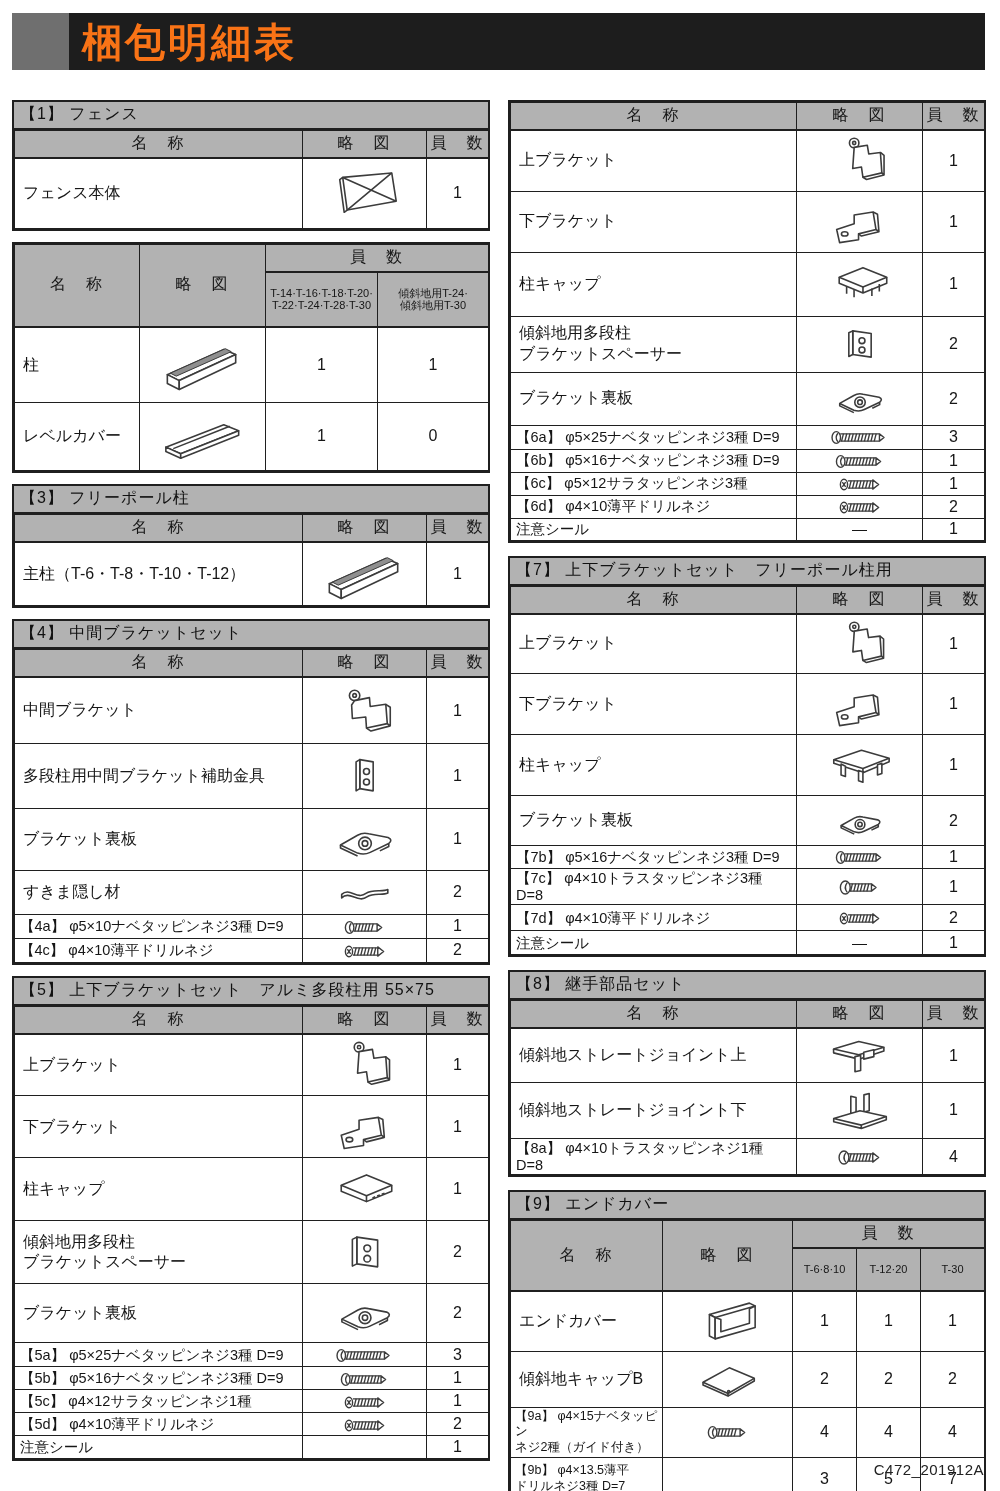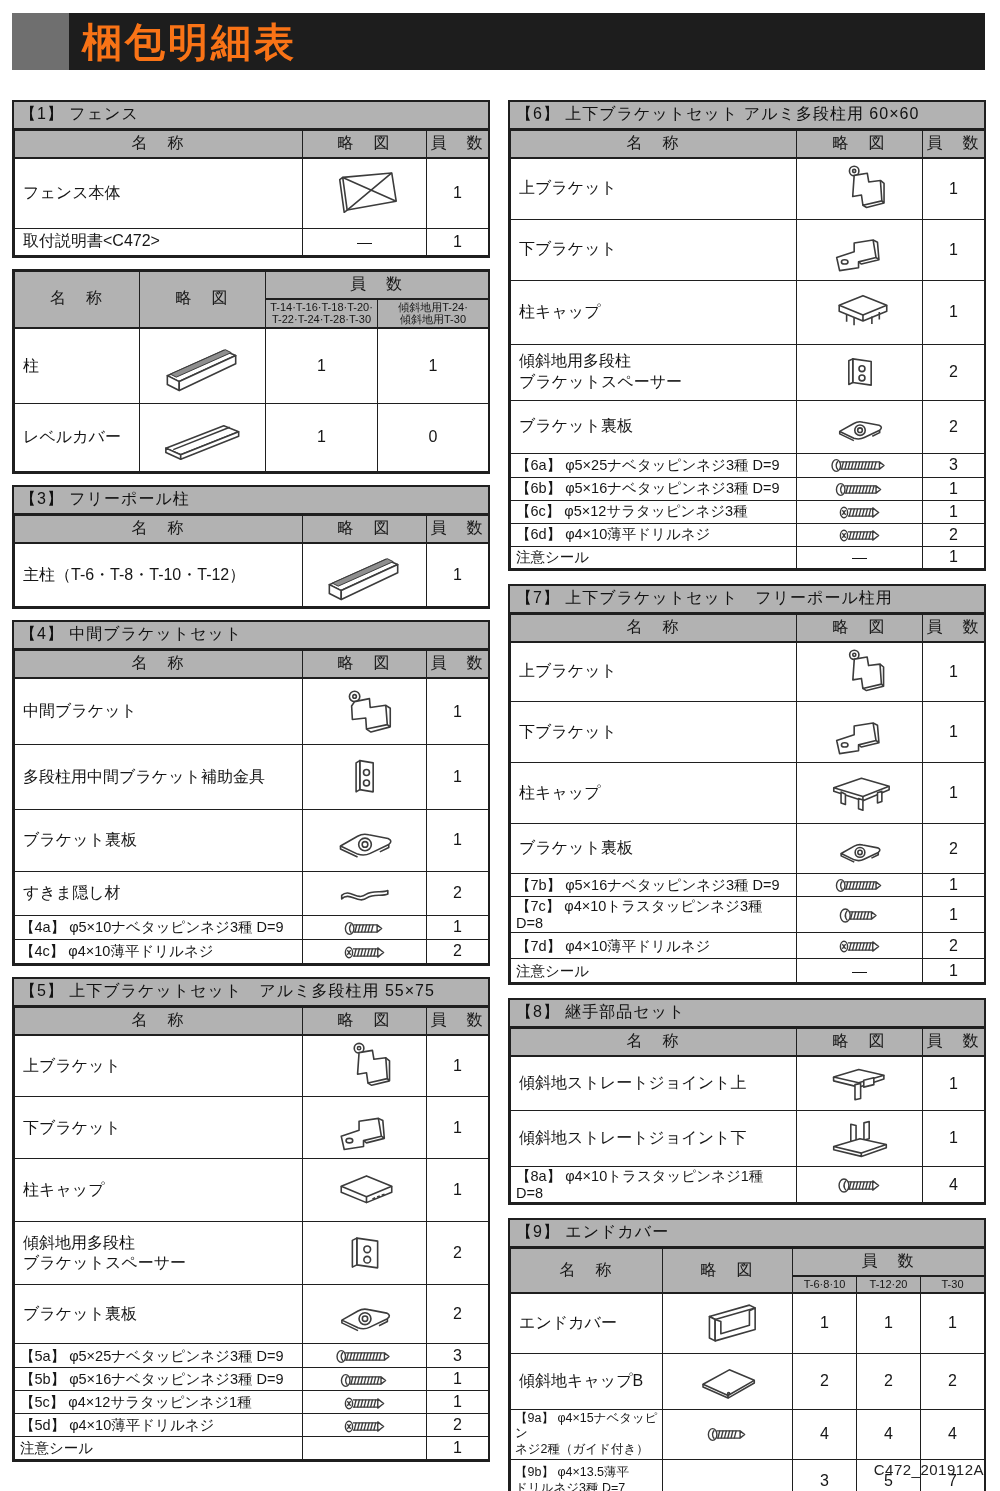--- a/index.html
+++ b/index.html
@@ -17,21 +17,21 @@
   #col-right{left:508px;}
   #col-left .tbl{margin-bottom:11px;}
   #col-right .tbl{margin-bottom:13px;}
 
   .tbl{border:2px solid #1f1f1f;background:#fff;}
   .tbl-title{background:#b2b2b2;border-bottom:2px solid #1f1f1f;font-size:16px;padding:2px 6px 3px;color:#111;letter-spacing:1px;}
   table{border-collapse:collapse;table-layout:fixed;}
   th,td{border:1px solid #1f1f1f;}
   thead th{background:#b2b2b2;font-weight:normal;font-size:16px;padding:2px 0 3px;border-bottom-width:2px;letter-spacing:2px;}
   thead tr.subrow th{border-top-width:1px;}
-  th.sub{font-size:11px;line-height:1.18;letter-spacing:0;padding:1px 0;font-weight:normal;}
+  th.sub{font-size:11px;line-height:1.18;letter-spacing:0;padding:14px 0;font-weight:normal;}
   td.name{font-size:16px;padding:2px 8px;white-space:pre-line;line-height:1.3;vertical-align:middle;}
   tr.small td.name{font-size:14.5px;padding:1px 5px;line-height:1.15;}
   tr.xs td.name{font-size:12.5px;padding:1px 4px;line-height:1.25;}
   td.sk{text-align:center;vertical-align:middle;padding:1px 0;}
   td.qty{text-align:center;vertical-align:middle;font-size:16px;padding:0;}
   .sk-part{display:block;margin:0 auto;}
   .sk-screw{display:inline-block;vertical-align:middle;}
   .dash{font-size:15px;}
   line,path,ellipse,circle,rect{vector-effect:non-scaling-stroke;}
 
@@ -66,25 +66,20 @@
               </tr>
             </thead>
             <tbody>
               <tr style="height: 70px;">
                 <td class="name">フェンス本体</td>
                 <td class="sk">
                   <svg class="sk-part" width="110" height="52">
                     <use href="#fence-panel"></use>
                   </svg>
                 </td>
-                <td class="qty">1</td>
-              </tr>
-              <tr style="height: 27px;">
-                <td class="name">取付説明書&lt;C472&gt;</td>
-                <td class="sk"><span class="dash">—</span></td>
                 <td class="qty">1</td>
               </tr>
             </tbody>
           </table>
         </section>
         <section class="tbl">
           <table style="width: 474px;">
             <colgroup>
               <col style="width: 125px;">
               <col style="width: 126px;">
@@ -388,21 +383,20 @@
                 <td class="name">注意シール</td>
                 <td class="sk"></td>
                 <td class="qty">1</td>
               </tr>
             </tbody>
           </table>
         </section>
       </div>
     <div class="col" id="col-right">
         <section class="tbl">
-          <div class="tbl-title">【6】 上下ブラケットセット アルミ多段柱用 60×60</div>
           <table style="width: 474px;">
             <colgroup>
               <col style="width: 286px;">
               <col style="width: 126px;">
               <col style="width: 62px;">
             </colgroup>
             <thead>
               <tr>
                 <th>名　称</th>
                 <th>略　図</th>

